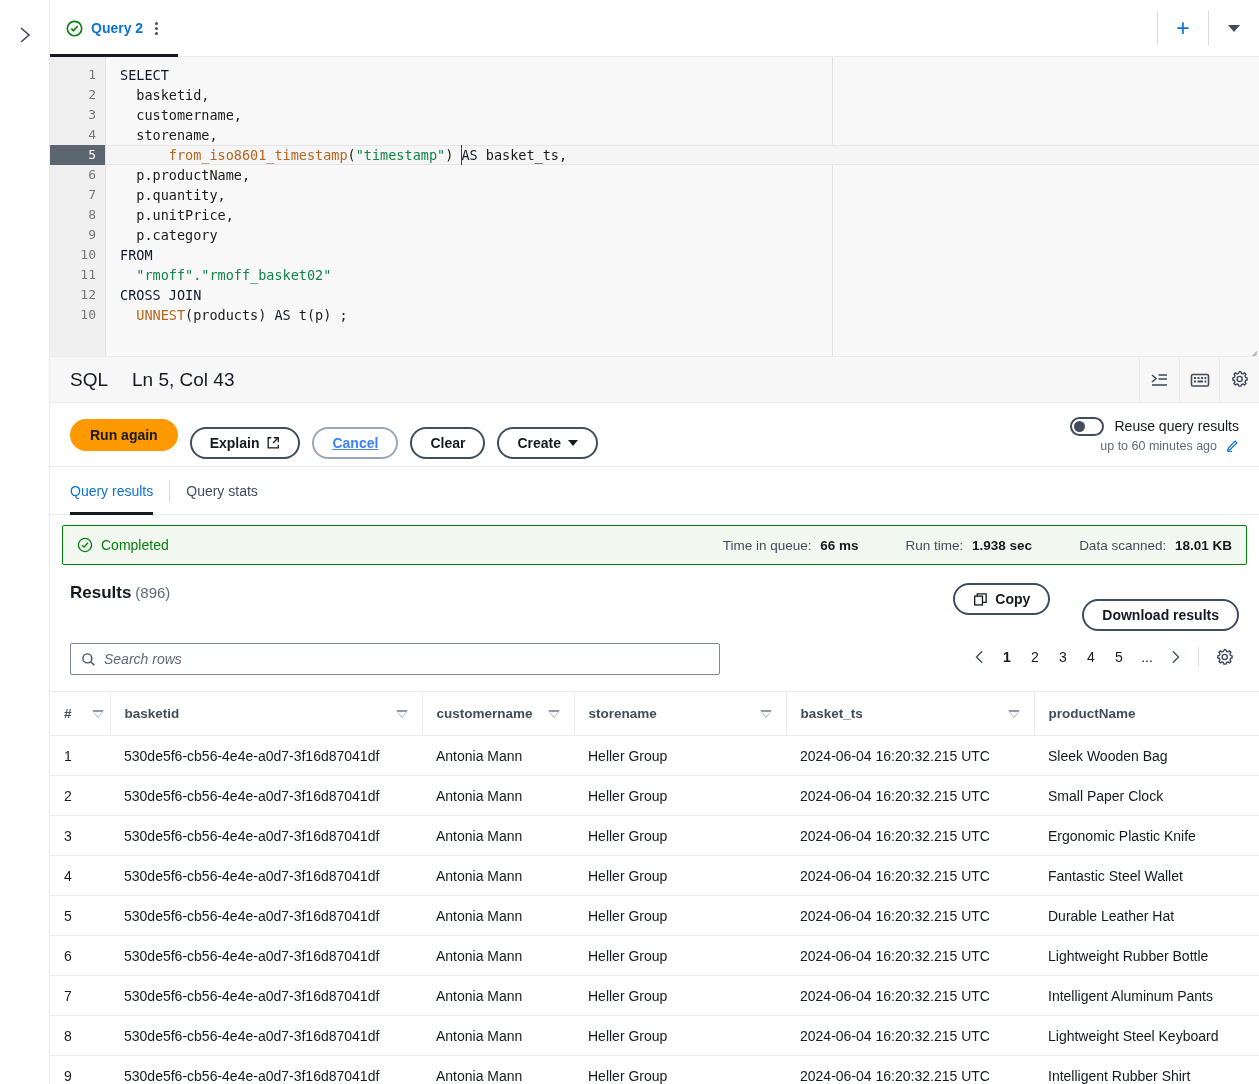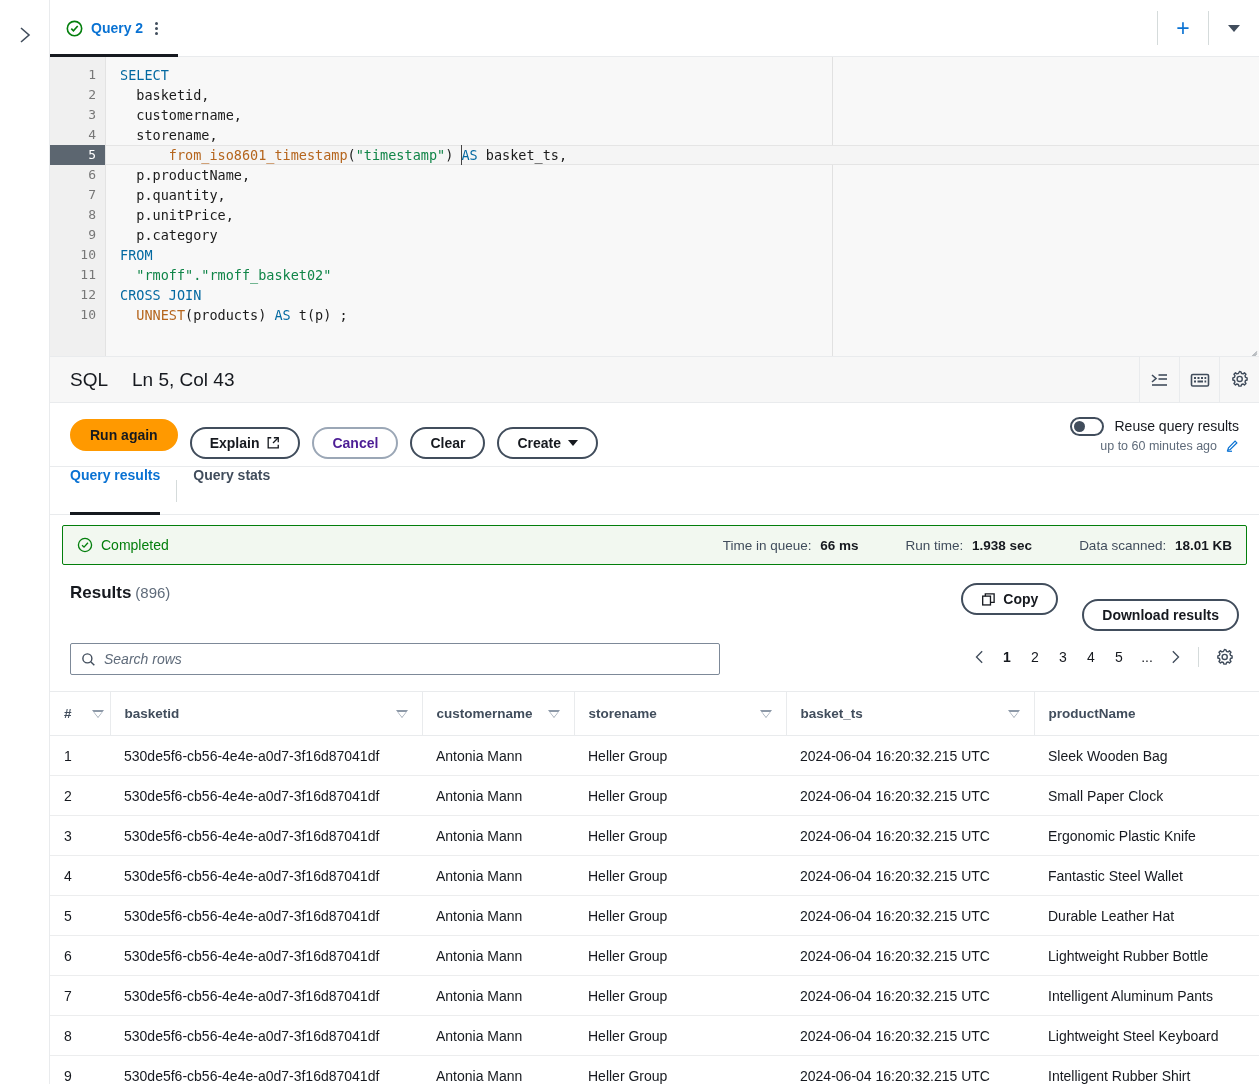--- a/index.html
+++ b/index.html
@@ -77,21 +77,21 @@
   }
   .gutter .ln { height: 20px; line-height: 20px; padding-right: 9px; }
   .gutter .ln.active { background: #5c6670; color: #ffffff; }
   .code {
     position: relative; flex: 1 1 auto; padding-top: 8px;
     font-family: "DejaVu Sans Mono", monospace; font-size: 13.5px; line-height: 20px;
     color: #000000; overflow: hidden; background: #f8f8f8;
   }
   .code .row { height: 20px; white-space: pre; padding-left: 14px; position: relative; }
   .code .row.active { background: #f5f5f5; box-shadow: inset 0 1px 0 #e5e5e5, inset 0 -1px 0 #e5e5e5; }
-  .kw { color: #0369a1; }
+  .kw { color: #0f172a; }
   .fn { color: #b5651d; }
   .str { color: #108548; }
   .plain { color: #1b1b1b; }
   .caret-line {
     position: absolute; top: 0; width: 1px; height: 20px; background: #444;
   }
   .margin-guide { position: absolute; top: 0; bottom: 0; left: 726px; width: 1px; background: #e1e1e1; }
   .resize-grip {
     position: absolute; right: 2px; bottom: 2px; width: 14px; height: 14px;
     cursor: nwse-resize;
@@ -121,21 +121,21 @@
   }
   .btn {
     height: 32px; border-radius: 16px; padding: 0 18px;
     display: inline-flex; align-items: center; gap: 7px;
     font-size: 14px; font-weight: bold; cursor: pointer;
     border: 2px solid #0972d3; color: #0972d3; background: #ffffff;
     white-space: nowrap;
   }
   .btn.primary { background: #ff9900; border-color: #ff9900; color: #16191f; }
   .btn.normal { border-color: #414d5c; color: #16191f; }
-  .btn.disabled { border-color: #9ba7b6; color: #4c1d95; cursor: default; }
+  .btn.disabled { border-color: #9ba7b6; color: #3b82f6; cursor: default; text-decoration: underline; }
   .btn + .btn { margin-left: 12px; margin-top: 16px; }
   .btn .bcaret { width: 0; height: 0; border-left: 5px solid transparent; border-right: 5px solid transparent; border-top: 6px solid #16191f; }
   .actionbar .ab-spacer { flex: 1 1 auto; }
   .reuse-block { text-align: center; }
   .reuse-row1 { display: flex; align-items: center; justify-content: flex-end; gap: 10px; }
   .toggle {
     width: 34px; height: 19px; border-radius: 10px; background: #ffffff;
     border: 2px solid #414d5c; position: relative; cursor: pointer; flex: 0 0 34px;
   }
   .toggle .knob { position: absolute; left: 2px; top: 2px; width: 11px; height: 11px; border-radius: 50%; background: #414d5c; }
@@ -143,22 +143,22 @@
   .reuse-row2 { display: flex; align-items: center; justify-content: flex-end; gap: 8px; margin-top: 3px; }
   .reuse-sub { font-size: 12.5px; color: #5f6b7a; }
   .pencil-icon { color: #0972d3; display: flex; }
 
   
   .rtabs {
     height: 48px; flex: 0 0 48px; display: flex; align-items: stretch;
     padding-left: 20px; border-bottom: 1px solid #e9ebed; background: #ffffff;
   }
   .rtab {
-    display: flex; align-items: flex-start; padding: 0 16px; position: relative;
-    font-size: 14px; font-weight: bold; color: #414d5c; cursor: pointer;
+    display: flex; align-items: center; padding: 0 16px; position: relative;
+    font-size: 14px; font-weight: normal; color: #414d5c; cursor: pointer;
   }
   .rtab:first-child { padding-left: 0; }
   .rtab.active { color: #0972d3; }
   .rtab.active::after { content: ""; position: absolute; left: 0; right: 16px; bottom: -1px; height: 3px; background: #16191f; }
   .rtab-sep { width: 1px; height: 22px; background: #d5dbdb; align-self: center; }
 
   
   .banner {
     margin: 10px 12px 0 12px; height: 40px; flex: 0 0 40px;
     border: 1px solid #037f0c; border-radius: 2px; background: #f2f8f0;
@@ -168,21 +168,21 @@
   .banner-spacer { flex: 1 1 auto; }
   .stats { display: flex; align-items: center; gap: 47px; font-size: 13.5px; color: #16191f; }
   .stats .lbl { color: #414d5c; }
   .stats .val { font-weight: bold; margin-left: 5px; }
 
   
   .results-head { padding: 18px 20px 0 20px; display: flex; align-items: flex-start; }
   .results-title { font-size: 17px; font-weight: bold; color: #16191f; }
   .results-count { font-size: 15px; font-weight: normal; color: #5f6b7a; }
   .rh-spacer { flex: 1 1 auto; }
-  .rh-buttons { display: flex; gap: 12px; }
+  .rh-buttons { display: flex; gap: 20px; }
   .search-row { padding: 12px 20px 0 20px; display: flex; align-items: flex-start; }
   .search-box {
     width: 650px; height: 32px; border: 1px solid #7d8998; border-radius: 2px;
     display: flex; align-items: center; gap: 8px; padding: 0 10px; background: #ffffff;
   }
   .search-ph { font-size: 14px; color: #5f6b7a; font-style: italic; }
   .sr-spacer { flex: 1 1 auto; }
   .pager { display: flex; align-items: center; gap: 2px; }
   .pg {
     min-width: 26px; height: 28px; display: flex; align-items: center; justify-content: center;

